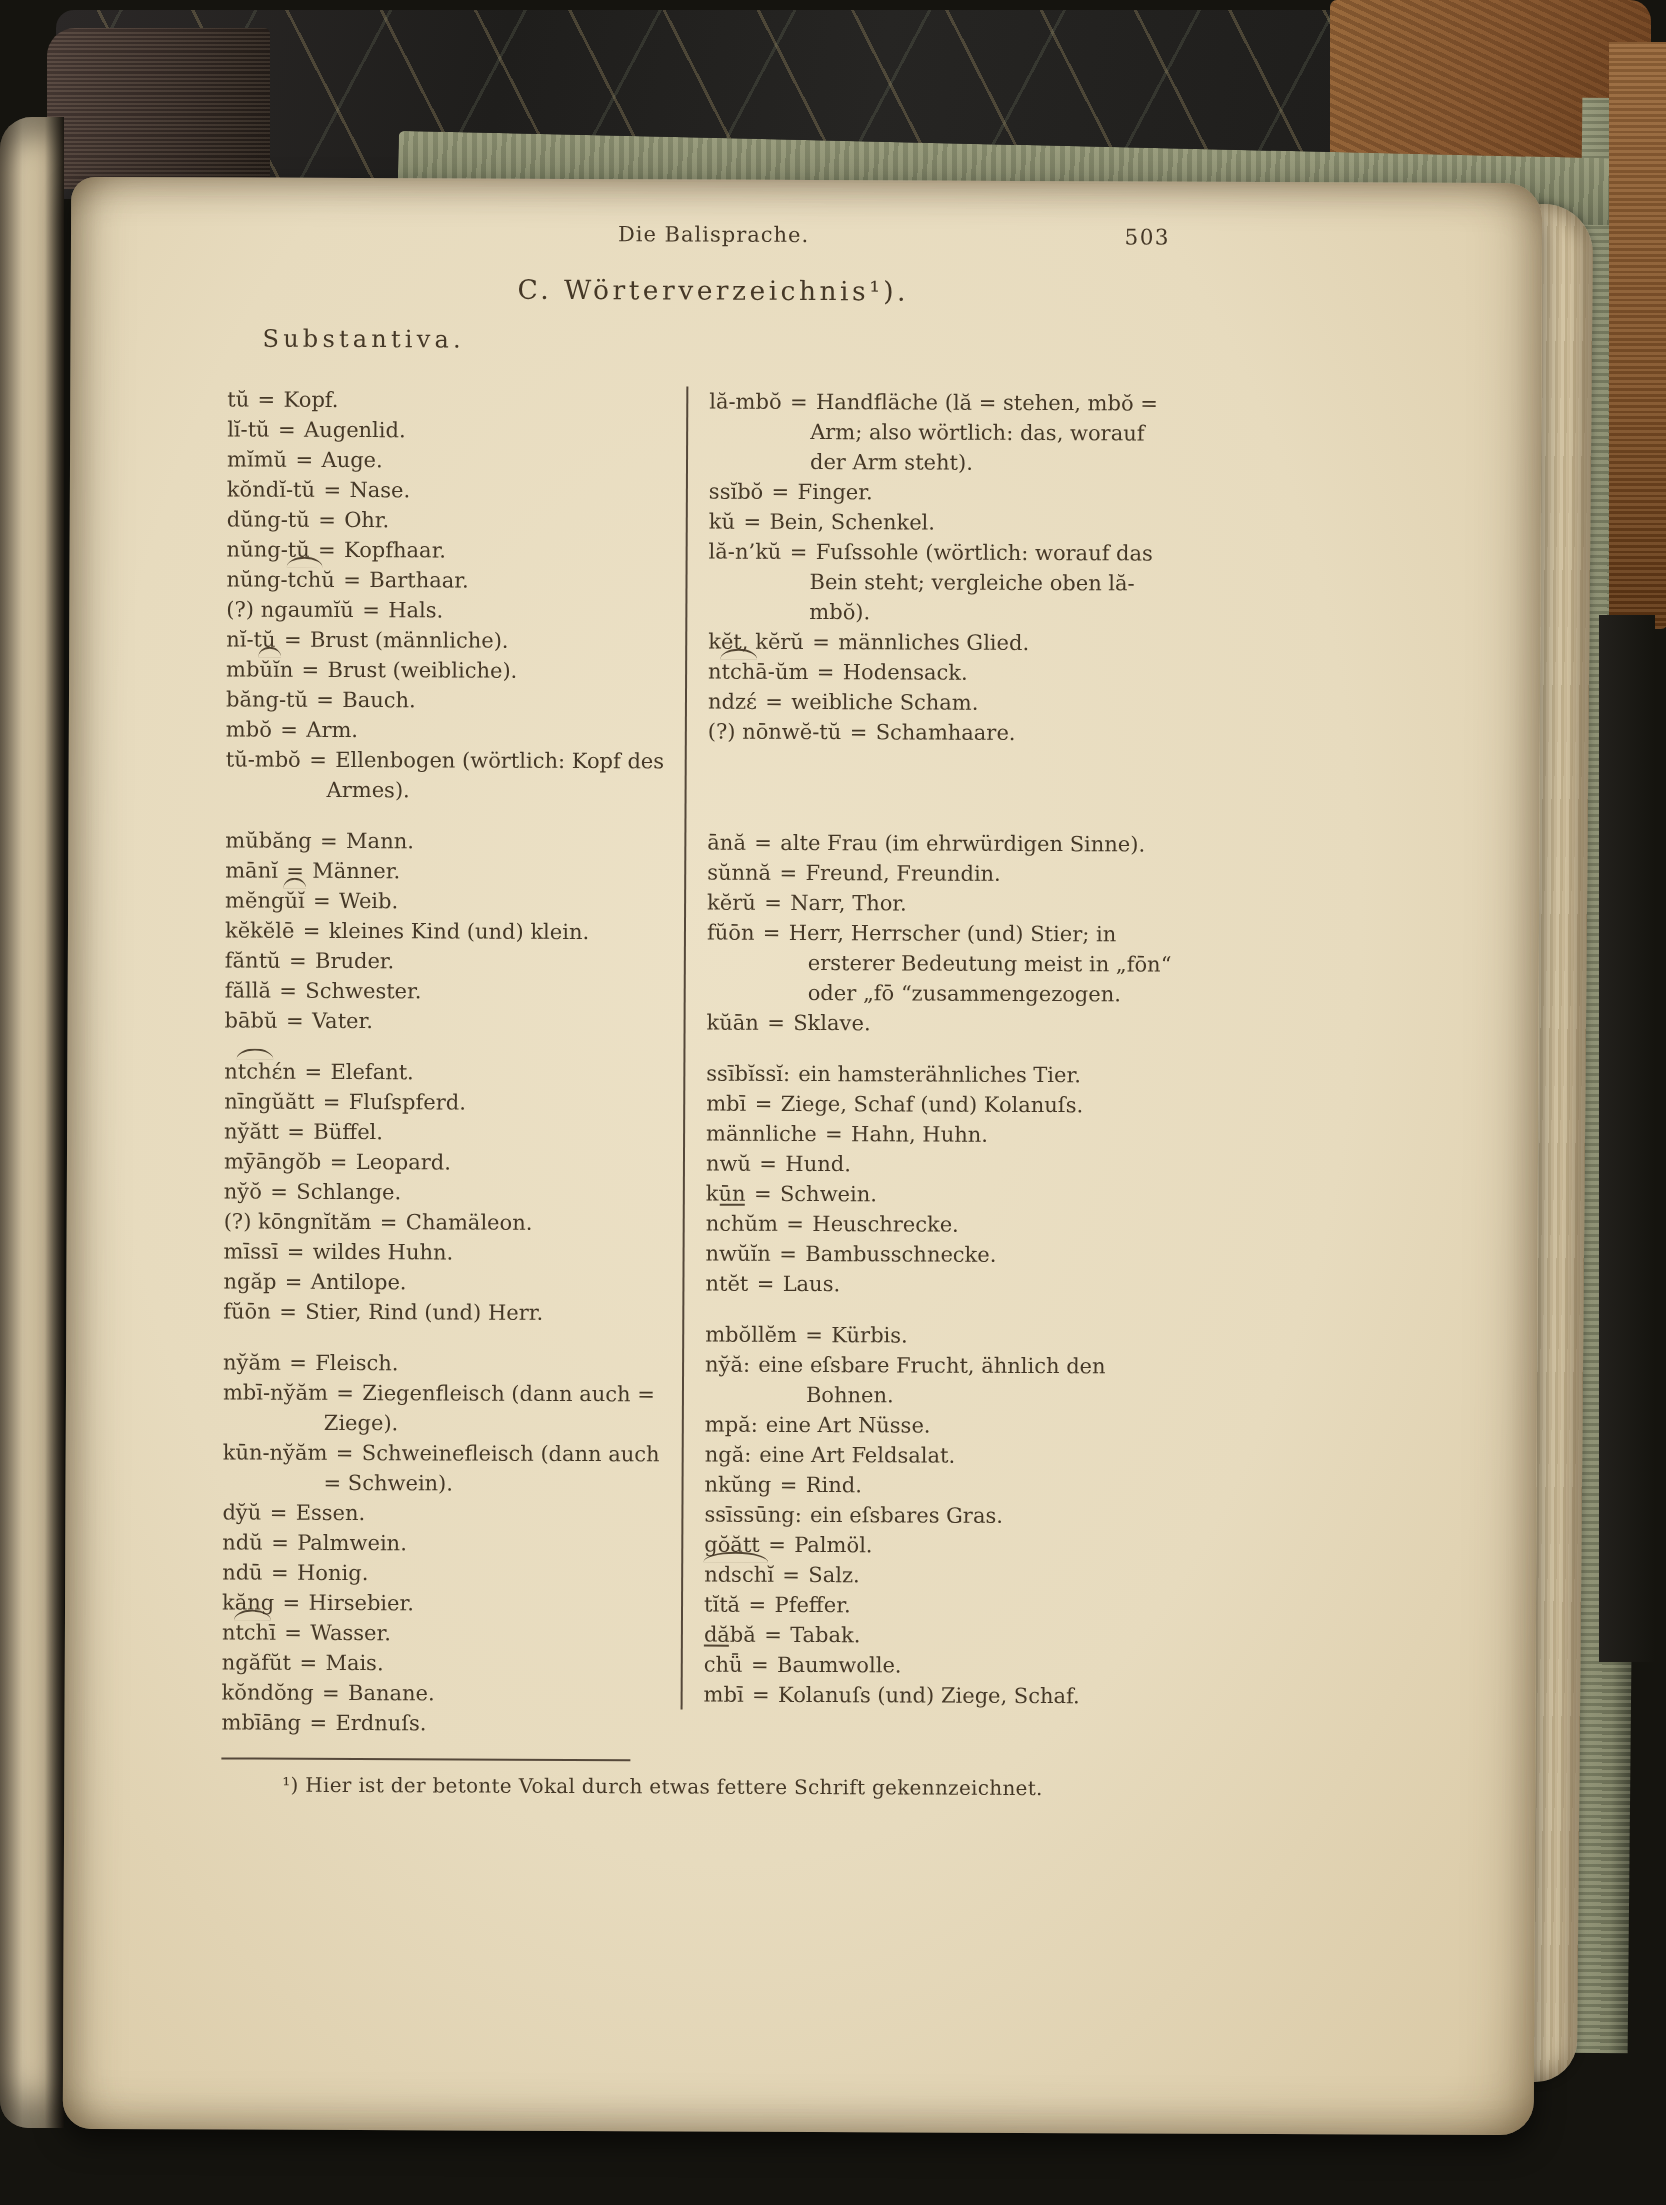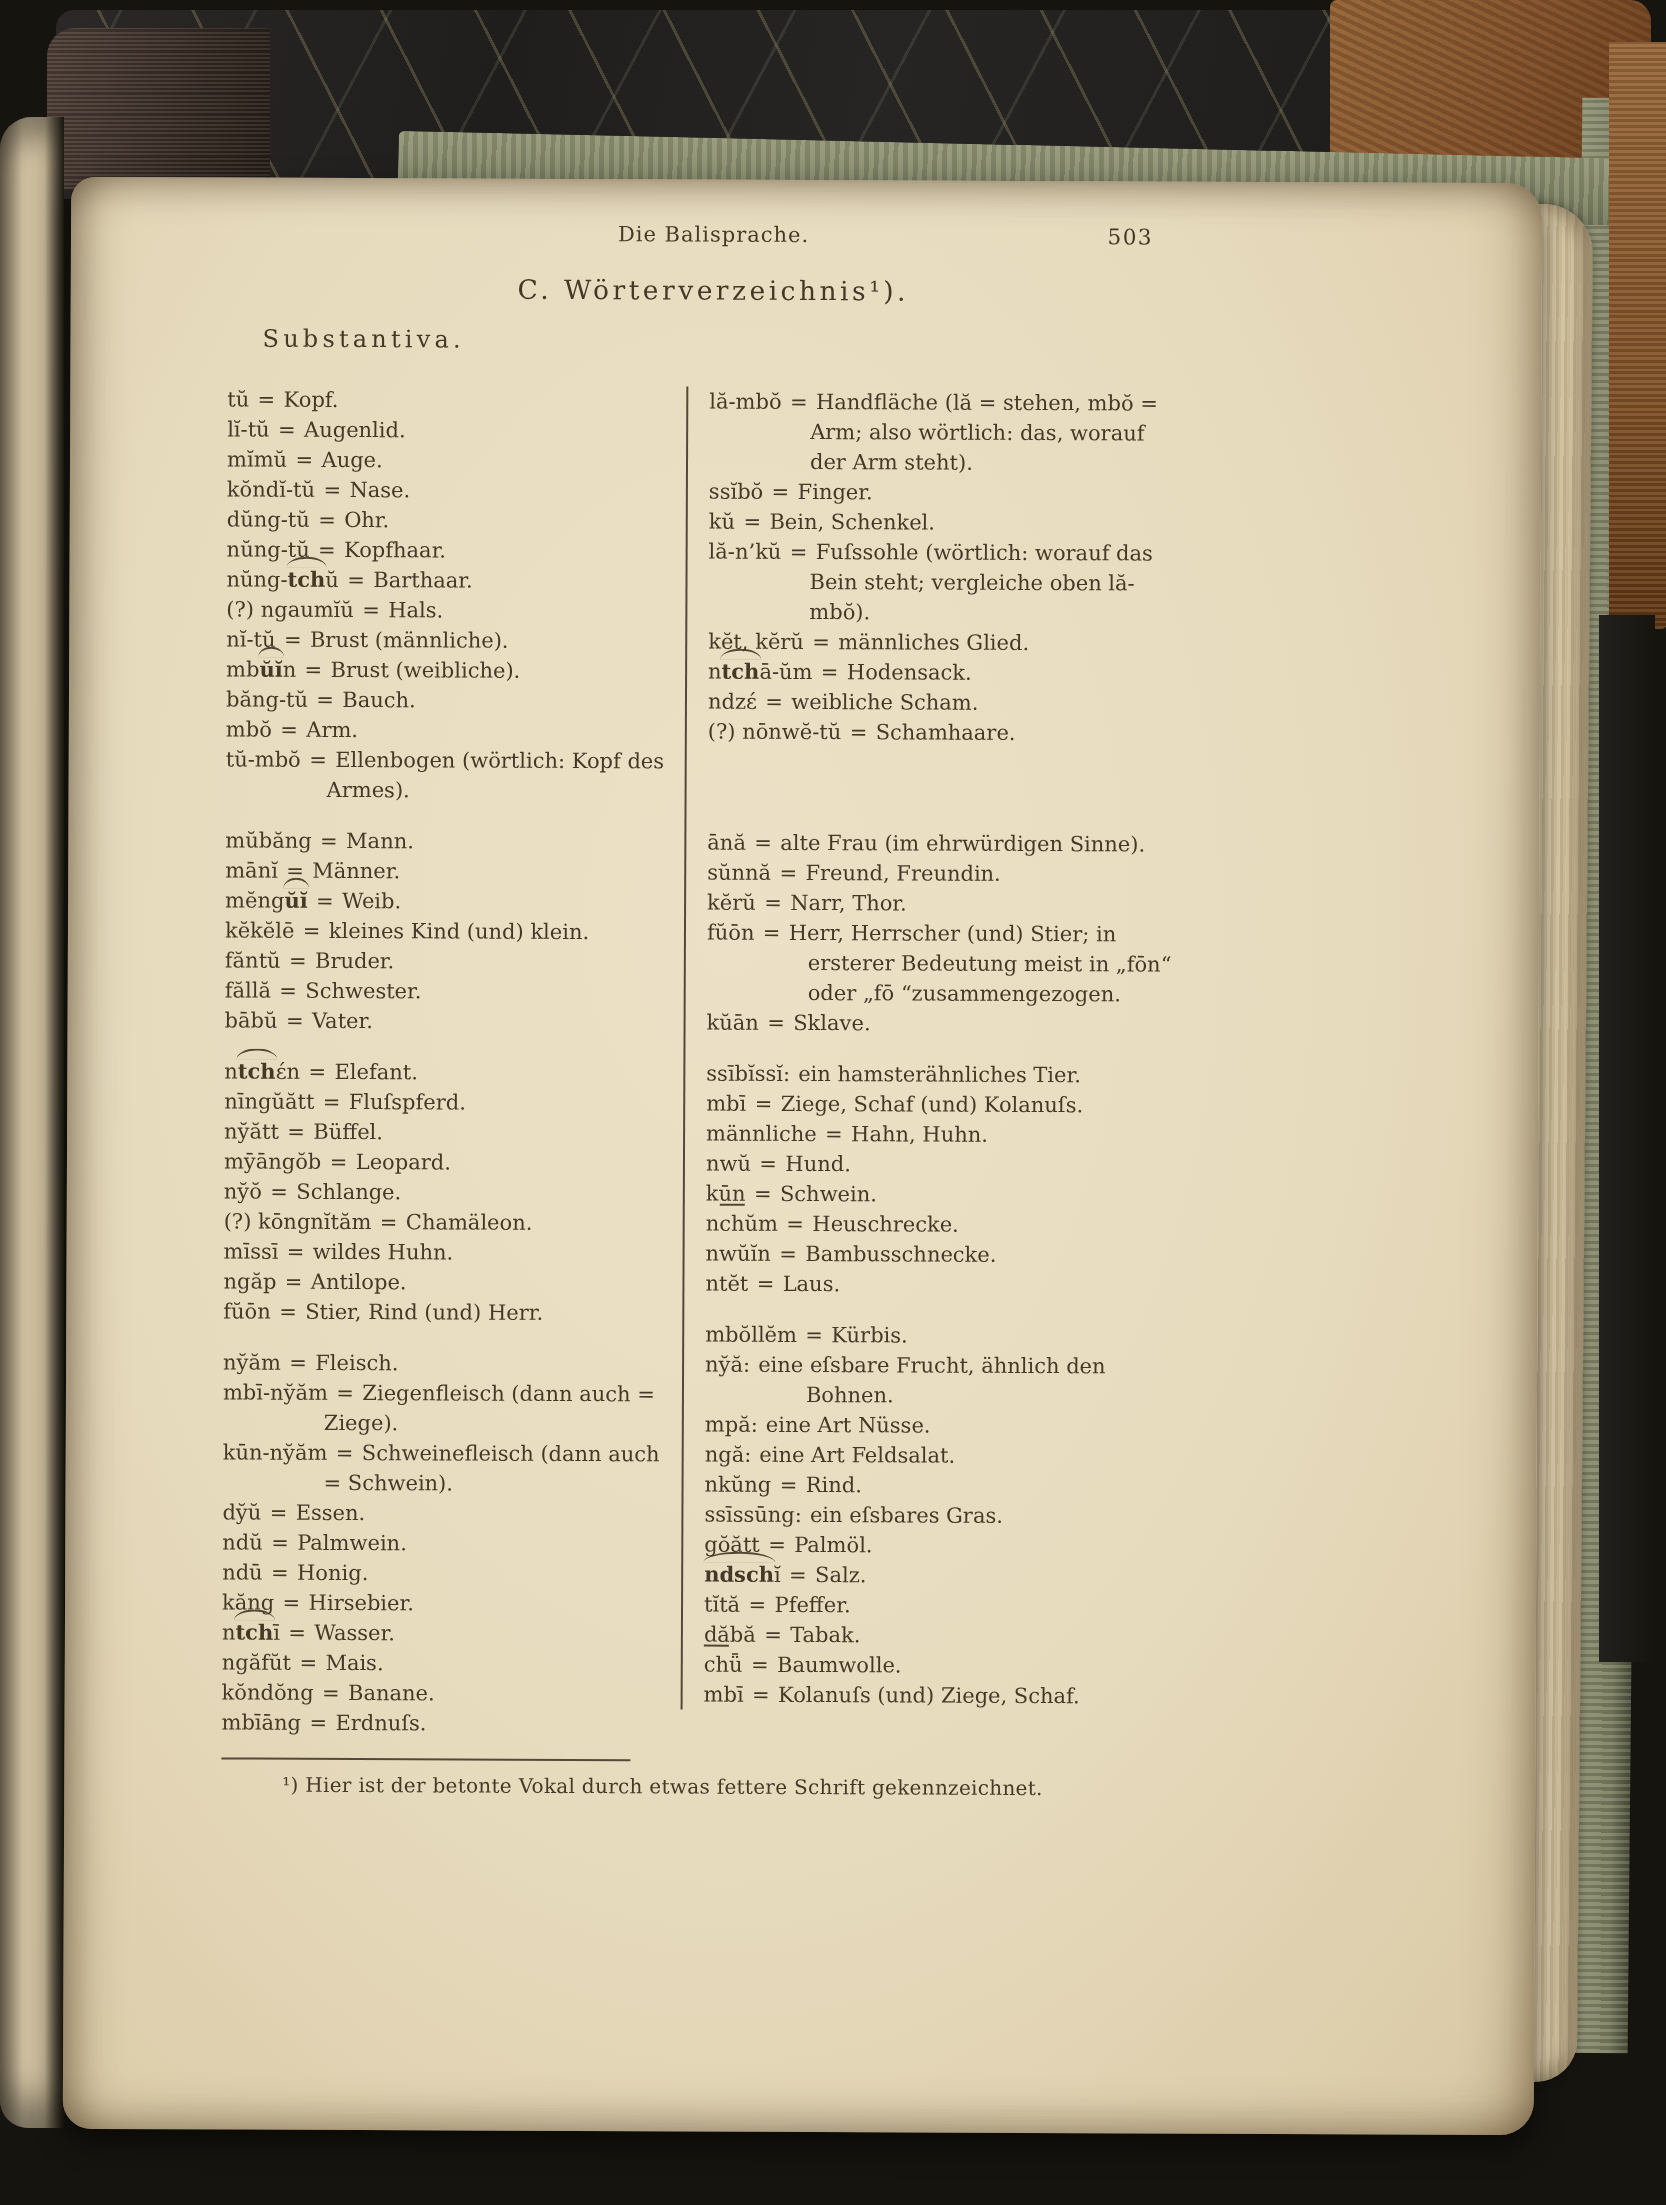--- a/index.html
+++ b/index.html
@@ -60,36 +60,36 @@
       inset 32px 0 49px -25px rgba(70,52,28,0.55),
       inset -39px 0 56px -31px rgba(80,60,32,0.50),
       inset 0 24px 42px -21px rgba(70,52,28,0.45),
       inset 0 -28px 49px -24px rgba(70,52,28,0.40),
       0 12.6px 28px rgba(0,0,0,0.55);
     color:#453827;}
   .content{position:absolute;left:157px;top:0;width:971px;}
 
   .running-row{position:relative;margin-top:43px;height:28px;}
   .running-head{display:block;text-align:center;font-size:21px;letter-spacing:1px;}
-  .page-number{position:absolute;right:46px;top:0;font-size:21.6px;letter-spacing:1.4px;}
+  .page-number{position:absolute;right:29px;top:0;font-size:21.6px;letter-spacing:1.4px;}
 
   .title{margin-top:24px;text-align:center;font-size:26.5px;letter-spacing:3.5px;}
   .subtitle{margin-top:21px;margin-left:35px;font-size:24px;letter-spacing:4.2px;}
 
   .columns{display:flex;margin-top:32px;align-items:flex-start;}
   .col{font-size:21px;line-height:30px;}
   .col-left{width:459px;}
   .col-right{width:468px;border-left:2.1px solid #55483a;padding-left:21px;}
   .group+.group{margin-top:21px;}
   .col-right > .group:nth-of-type(2){margin-top:81px;}
   .entry{padding-left:101px;text-indent:-101px;}
   .sep{display:inline-block;margin:0 8.4px;text-indent:0;}
   .colon{margin-right:1.4px;}
 
-  .tie{position:relative;display:inline-block;text-indent:0;font-weight:bold;}
+  .tie{position:relative;display:inline-block;text-indent:0;}
   .tie::before{content:"";position:absolute;left:-1.4px;right:-1.4px;top:-7.7px;height:9px;
     border-top:2.1px solid rgba(69,56,39,0.92);
     border-radius:50% 50% 0 0 / 100% 100% 0 0;}
   .over{position:relative;display:inline-block;text-indent:0;}
   .over::before{content:"";position:absolute;left:0;right:0;top:-4.9px;
     border-top:2.1px solid rgba(69,56,39,0.92);}
 
   .footnote-rule{width:409px;border-top:2.1px solid #55483a;margin-top:19.6px;}
   .footnote{margin-top:11.2px;padding-left:61px;font-size:20px;letter-spacing:0.3px;line-height:29px;}
 </style>

